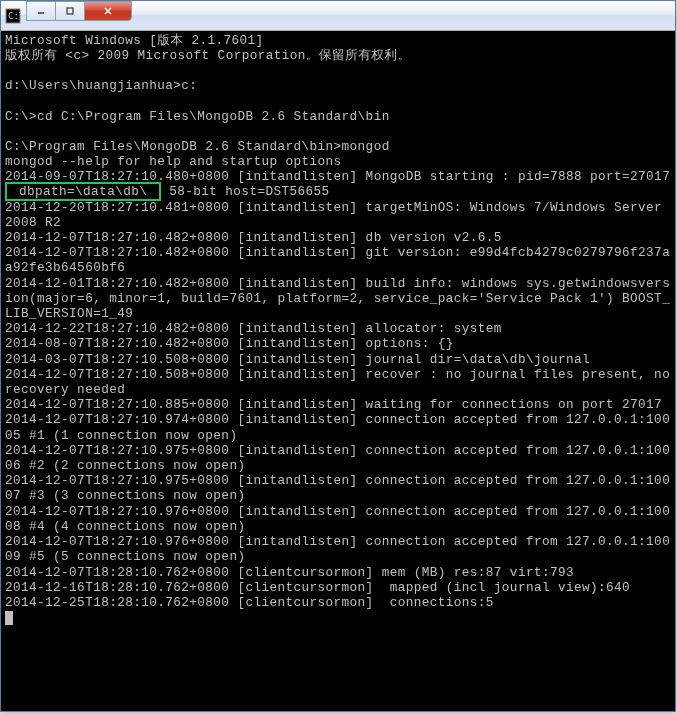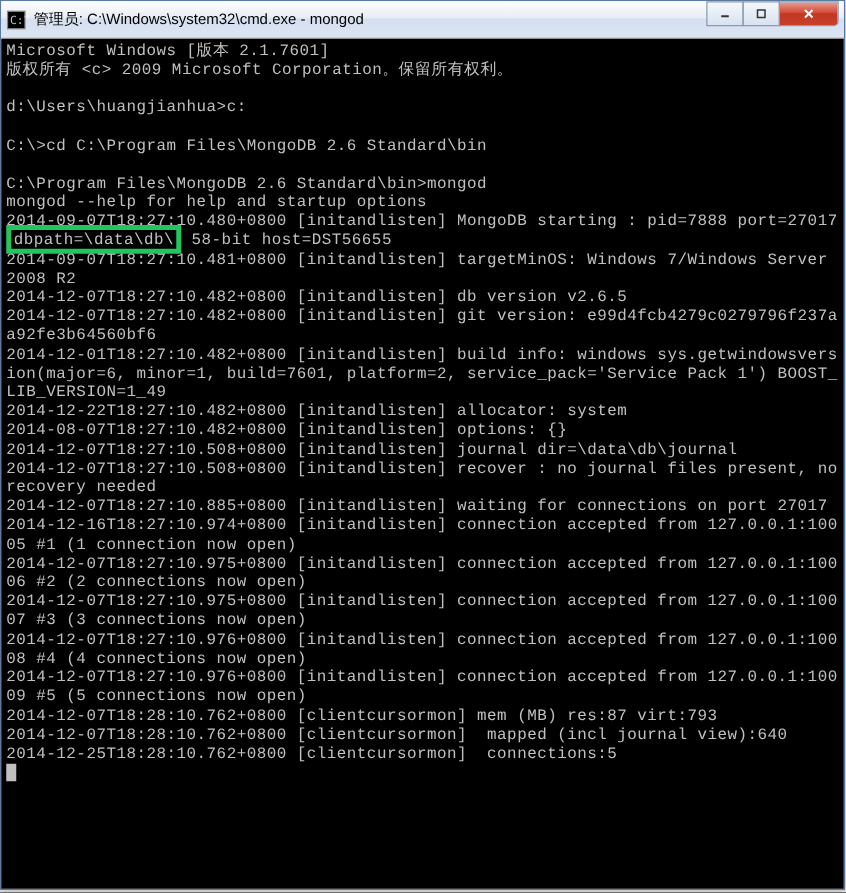--- a/index.html
+++ b/index.html
@@ -77,22 +77,22 @@
       font-size: 12.7px;
       line-height: 15.2px;
       padding: 2px 4px;
       height: calc(100% - 30px);
       overflow: hidden;
       white-space: pre-wrap;
       word-break: break-all;
       letter-spacing: 0.4px;
     }
     .highlight-box {
-      border: 4px solid #22c55e;
-      padding: 0 2px;
+      border: 2px solid #22c55e;
+      padding: 0 12px;
       display: inline;
     }
     .blank-line {
       height: 15px;
     }
     .cursor {
       display: inline-block;
       width: 8px;
       height: 14px;
       background: #c0c0c0;
@@ -103,21 +103,20 @@
 <body>
 
 <div class="window">
   <div class="titlebar">
     <span class="titlebar-icon">
       <svg viewBox="0 0 16 16">
         <rect x="1" y="1" width="14" height="14" fill="#000" stroke="#888" stroke-width="1"></rect>
         <text x="3" y="11" fill="#c0c0c0" font-size="9" font-family="monospace">C:\</text>
       </svg>
     </span>
-    <span class="titlebar-title">管理员: C:\Windows\system32\cmd.exe - mongod</span>
     <div class="window-controls">
       <div class="window-btn">
         <svg viewBox="0 0 10 10">
             <line x1="2" y1="7" x2="8" y2="7" stroke="#333" stroke-width="1.5"></line>
           </svg>
       </div>
       <div class="window-btn">
         <svg viewBox="0 0 10 10">
             <rect x="2" y="2" width="6" height="6" fill="none" stroke="#333" stroke-width="1.2"></rect>
           </svg>
@@ -130,31 +129,31 @@
       </div>
     </div>
   </div>
   <div class="terminal"><span>Microsoft Windows [版本 2.1.7601]</span>
 <span>版权所有 &lt;c&gt; 2009 Microsoft Corporation。保留所有权利。</span>
 <div class="blank-line"></div><span>d:\Users\huangjianhua&gt;c:</span>
 <div class="blank-line"></div><span>C:\&gt;cd C:\Program Files\MongoDB 2.6 Standard\bin</span>
 <div class="blank-line"></div><span>C:\Program Files\MongoDB 2.6 Standard\bin&gt;mongod</span>
 <span>mongod --help for help and startup options</span>
 <span>2014-09-07T18:27:10.480+0800 [initandlisten] MongoDB starting : pid=7888 port=27017 </span><span class="highlight-box">dbpath=\data\db\</span><span> 58-bit host=DST56655</span>
-<span>2014-09-07T18:27:10.481+0800 [initandlisten] targetMinOS: Windows 7/Windows Server 2008 R2</span>
+<span>2014-12-20T18:27:10.481+0800 [initandlisten] targetMinOS: Windows 7/Windows Server 2008 R2</span>
 <span>2014-12-07T18:27:10.482+0800 [initandlisten] db version v2.6.5</span>
 <span>2014-12-07T18:27:10.482+0800 [initandlisten] git version: e99d4fcb4279c0279796f237aa92fe3b64560bf6</span>
 <span>2014-12-01T18:27:10.482+0800 [initandlisten] build info: windows sys.getwindowsversion(major=6, minor=1, build=7601, platform=2, service_pack='Service Pack 1') BOOST_LIB_VERSION=1_49</span>
 <span>2014-12-22T18:27:10.482+0800 [initandlisten] allocator: system</span>
 <span>2014-08-07T18:27:10.482+0800 [initandlisten] options: {}</span>
-<span>2014-12-07T18:27:10.508+0800 [initandlisten] journal dir=\data\db\journal</span>
+<span>2014-03-07T18:27:10.508+0800 [initandlisten] journal dir=\data\db\journal</span>
 <span>2014-12-07T18:27:10.508+0800 [initandlisten] recover : no journal files present, no recovery needed</span>
 <span>2014-12-07T18:27:10.885+0800 [initandlisten] waiting for connections on port 27017</span>
-<span>2014-12-16T18:27:10.974+0800 [initandlisten] connection accepted from 127.0.0.1:10005 #1 (1 connection now open)</span>
+<span>2014-12-07T18:27:10.974+0800 [initandlisten] connection accepted from 127.0.0.1:10005 #1 (1 connection now open)</span>
 <span>2014-12-07T18:27:10.975+0800 [initandlisten] connection accepted from 127.0.0.1:10006 #2 (2 connections now open)</span>
 <span>2014-12-07T18:27:10.975+0800 [initandlisten] connection accepted from 127.0.0.1:10007 #3 (3 connections now open)</span>
 <span>2014-12-07T18:27:10.976+0800 [initandlisten] connection accepted from 127.0.0.1:10008 #4 (4 connections now open)</span>
 <span>2014-12-07T18:27:10.976+0800 [initandlisten] connection accepted from 127.0.0.1:10009 #5 (5 connections now open)</span>
 <span>2014-12-07T18:28:10.762+0800 [clientcursormon] mem (MB) res:87 virt:793</span>
-<span>2014-12-07T18:28:10.762+0800 [clientcursormon]  mapped (incl journal view):640</span>
+<span>2014-12-16T18:28:10.762+0800 [clientcursormon]  mapped (incl journal view):640</span>
 <span>2014-12-25T18:28:10.762+0800 [clientcursormon]  connections:5</span>
 <span class="cursor"></span></div>
 </div>
 
 </body></html>

